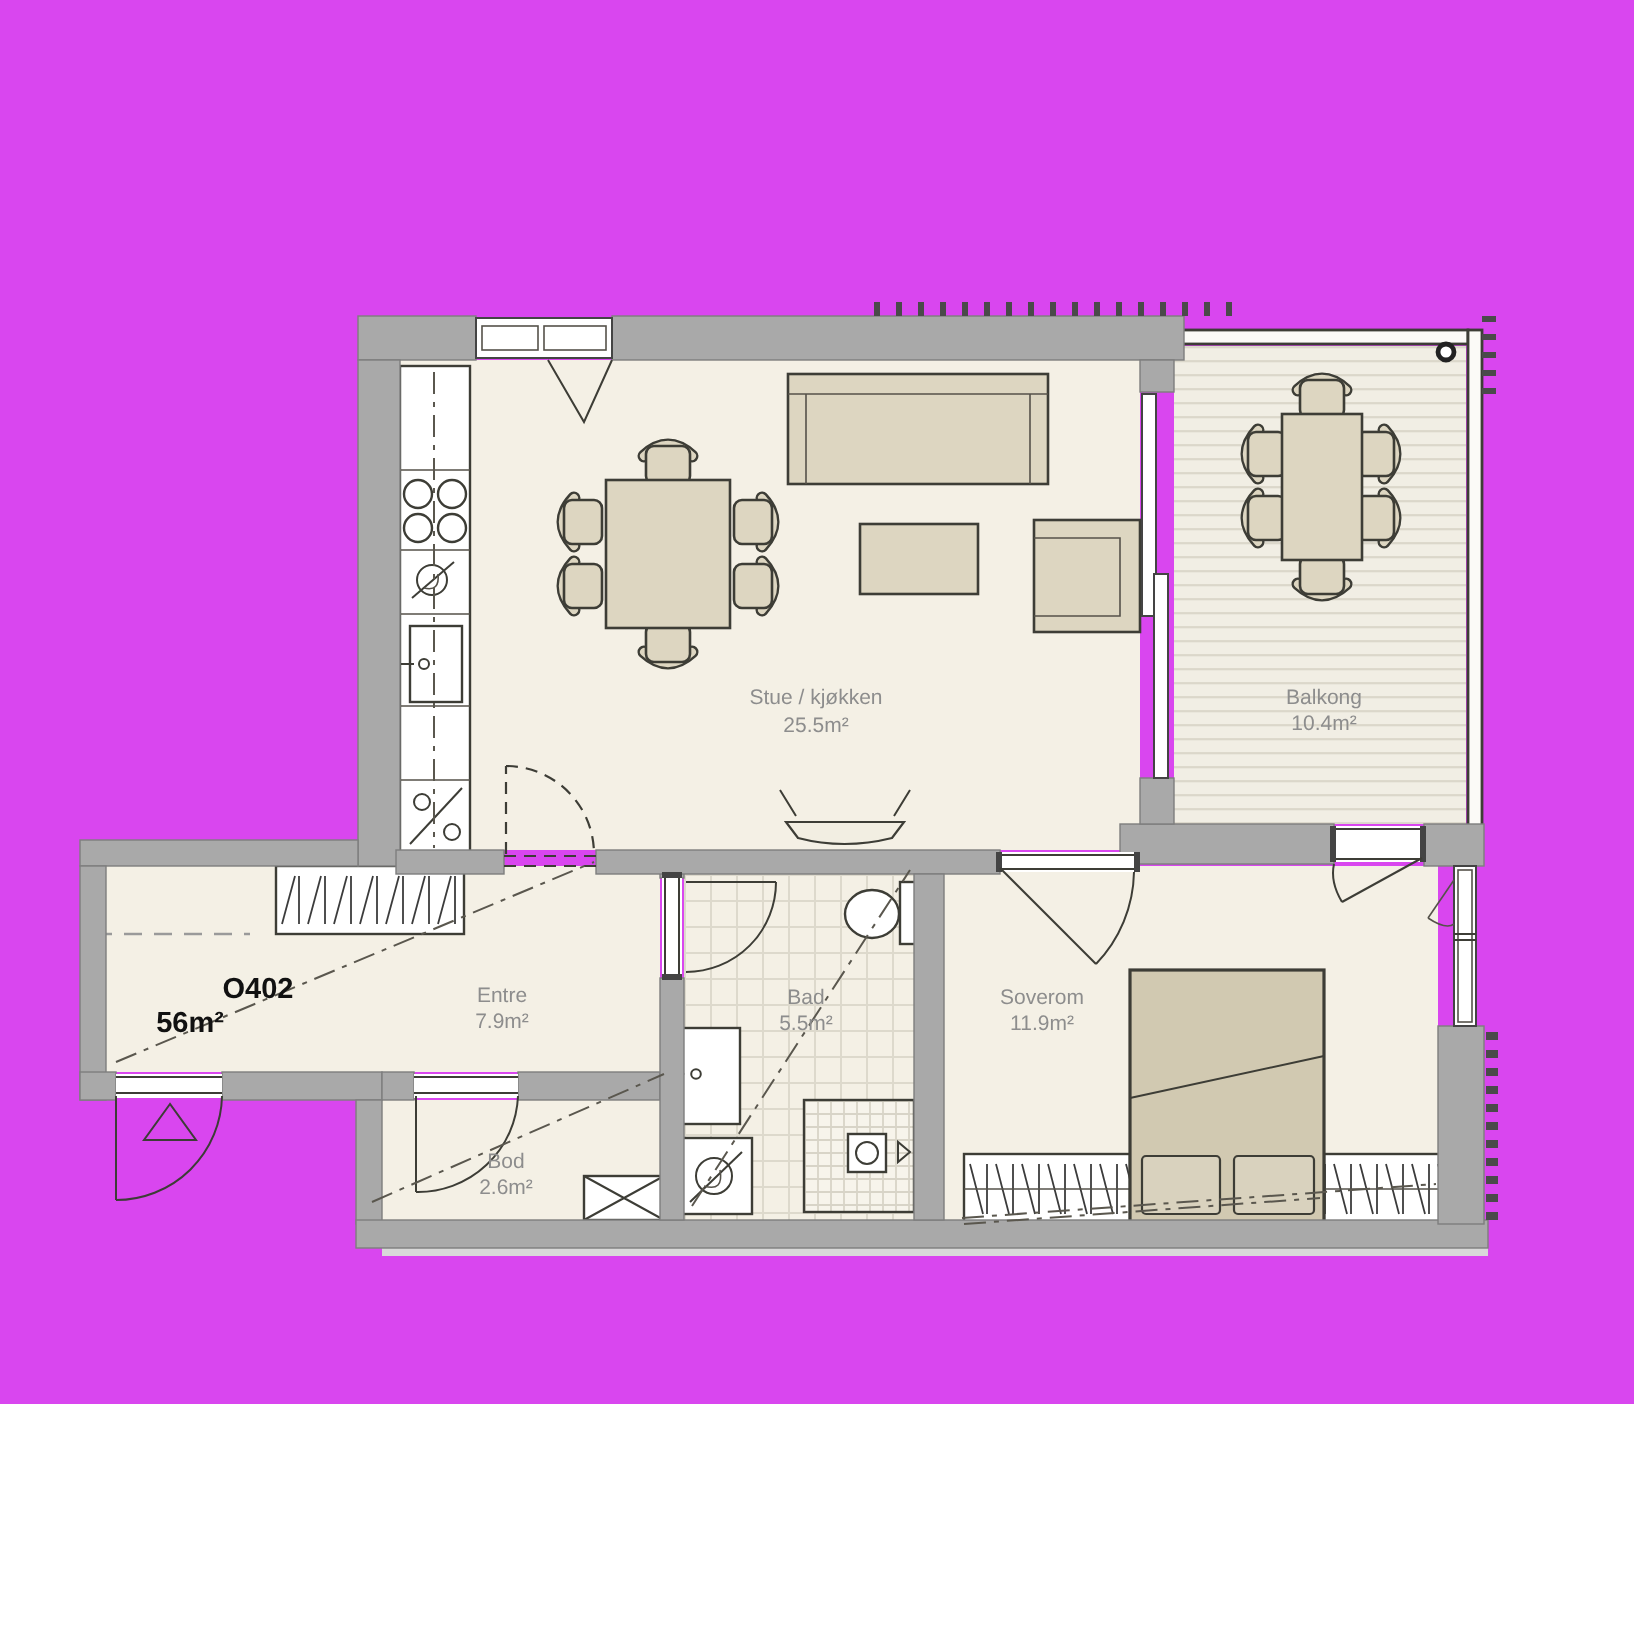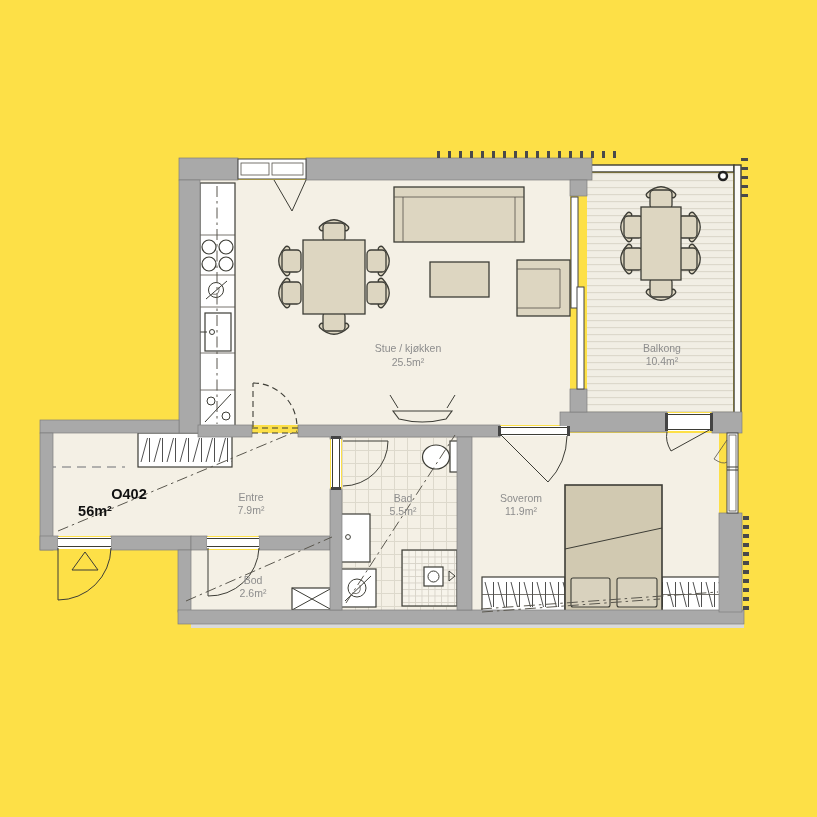--- a/index.html
+++ b/index.html
@@ -1,16 +1,16 @@
 <!DOCTYPE html>
 <html><head>
 <meta charset="utf-8">
 <style>
   html,body{margin:0;padding:0;background:#fff;}
-  #stage{position:relative;width:817px;height:817px;background:#fde047;overflow:hidden;
+  #stage{position:relative;width:817px;height:702px;background:#d946ef;overflow:hidden;
          font-family:"Liberation Sans",sans-serif;}
   svg{position:absolute;inset:0;}
   .wall{fill:#a9a9a9;stroke:#7e7e7e;stroke-width:.7;}
   .wall-shadow{fill:#d9d9d9;}
   .floor{fill:#f4f0e5;}
   .furn{fill:#ddd6c1;stroke:#3d3d36;stroke-width:1.3;}
   .bed{fill:#d1c9b1;stroke:#3d3d36;stroke-width:1.6;}
   .pillow{fill:#d9d2be;stroke:#3d3d36;stroke-width:1.1;}
   .fixt{fill:#ffffff;stroke:#3d3d36;stroke-width:1.2;}
   .ln{stroke:#3d3d36;stroke-width:1;fill:none;}

